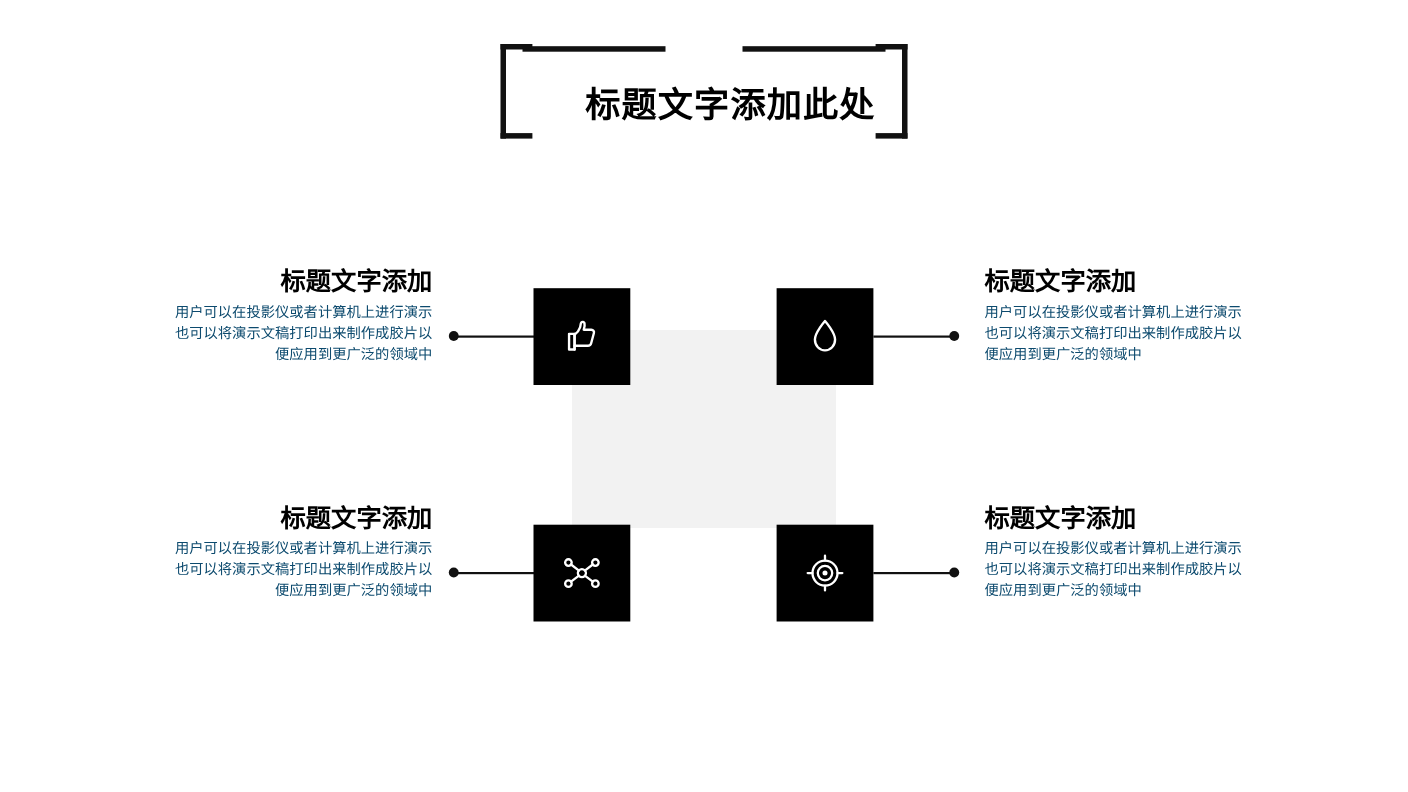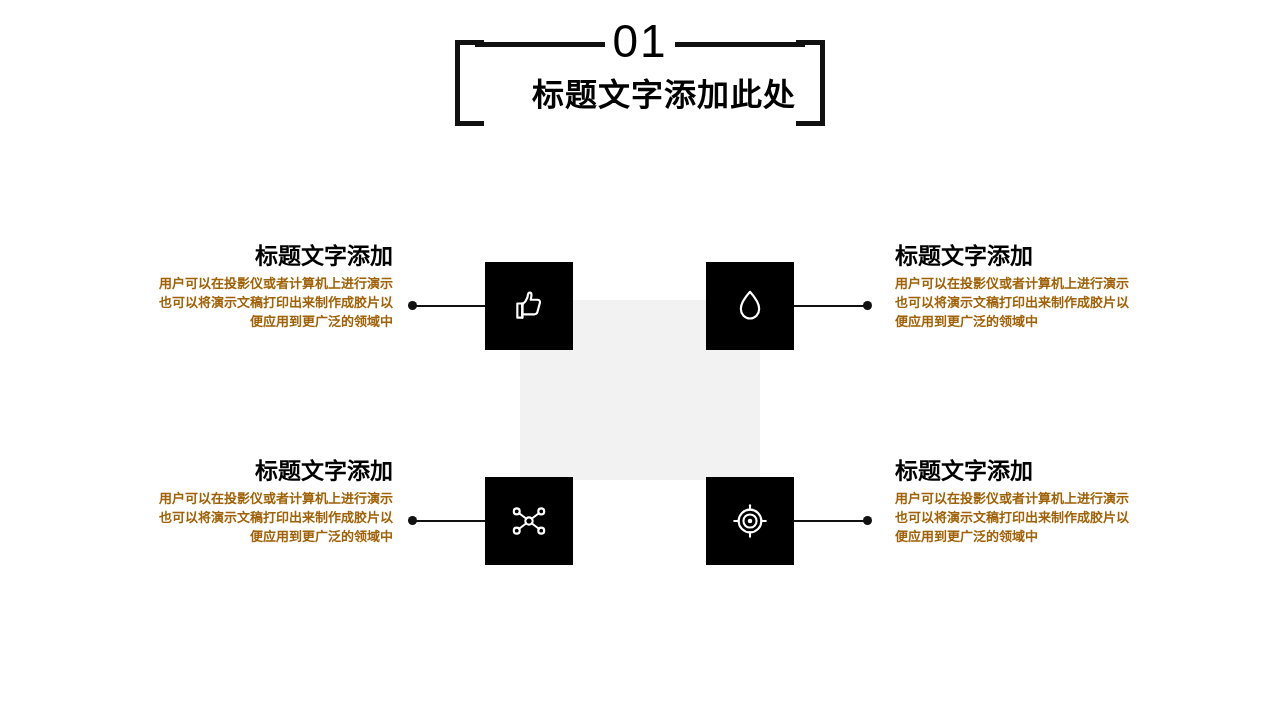--- a/index.html
+++ b/index.html
@@ -130,37 +130,36 @@
   }
   .txt .t-title {
     font-size: 23px;
     line-height: 24px;
     font-weight: bold;
     margin-bottom: 6px;
   }
   .txt .t-body {
     font-size: 13px;
     line-height: 19px;
-    font-weight: bold;
-    color: #a16207;
+    font-weight: normal;
+    color: #0c4a6e;
   }
   .txt.left  { left: 158px; text-align: right; }
   .txt.right { left: 895px; text-align: left; }
   .txt.row1  { top: 244px; }
   .txt.row2  { top: 459px; }
 </style>
 </head>
 <body>
 
 <div class="header">
   <div class="bracket left"></div>
   <div class="bracket right"></div>
   <div class="rule left"></div>
   <div class="rule right"></div>
-  <div class="section-number">01</div>
   <div class="header-title">标题文字添加此处</div>
 </div>
 
 <div class="center-block"></div>
 
 <div class="connector conn-tl"></div>
 <div class="connector conn-bl"></div>
 <div class="connector conn-tr"></div>
 <div class="connector conn-br"></div>
 <div class="dot dot-tl"></div>

